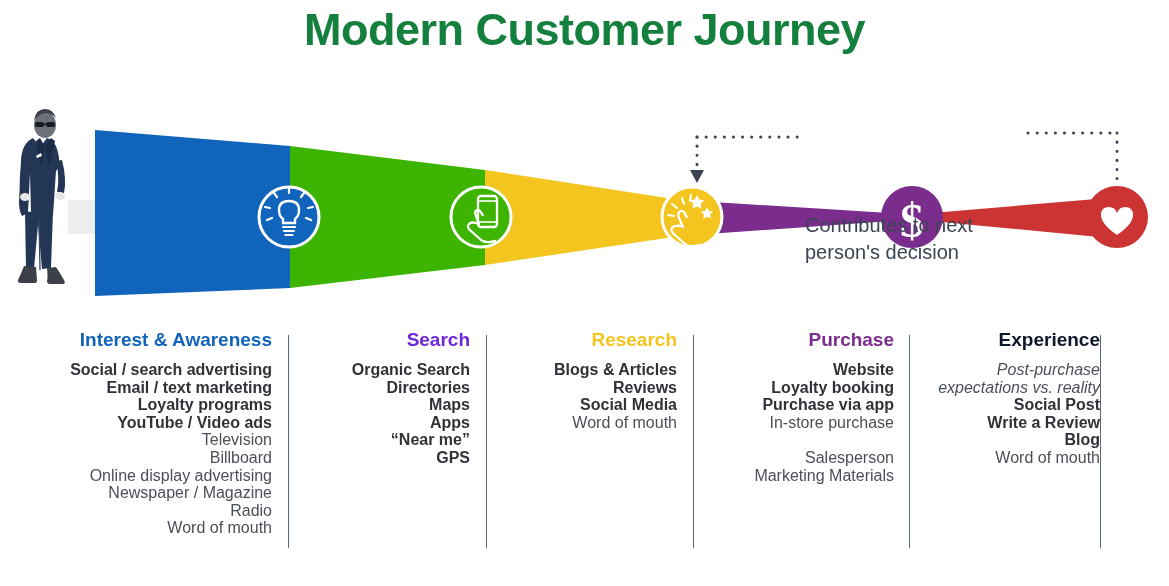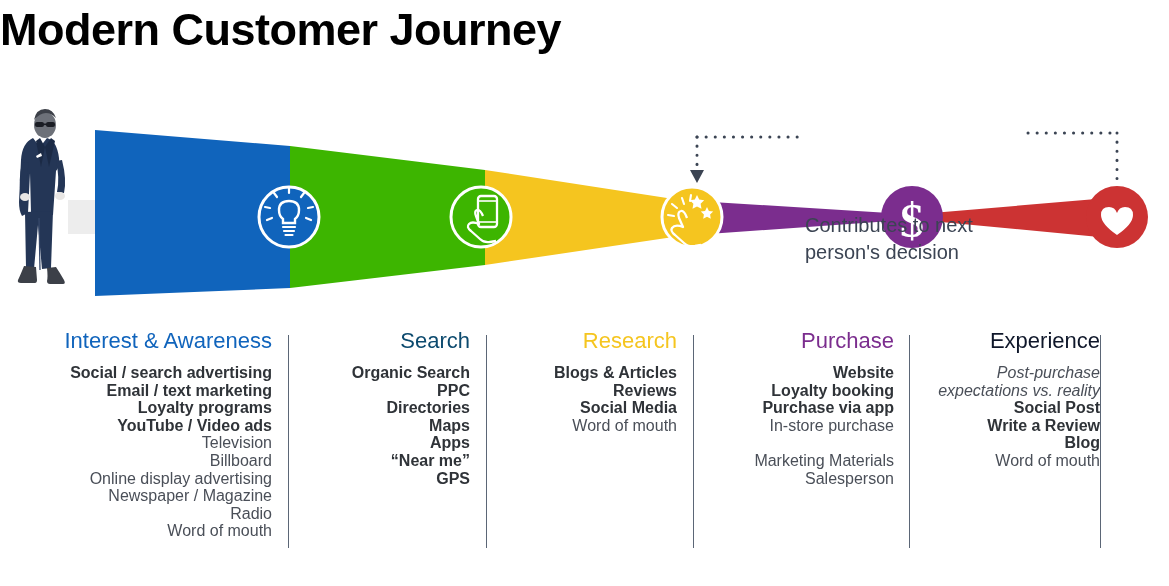--- a/index.html
+++ b/index.html
@@ -8,23 +8,24 @@
     background:#ffffff;
     font-family:"Liberation Sans", sans-serif;
     color:#3b3f46;
     overflow:hidden;
     position:relative;
   }
 
   
   .title{
     position:absolute;left:0;top:4px;width:1169px;
+    text-align:center;
     font-size:45px;font-weight:bold;
     letter-spacing:-0.5px;
-    color:#000000;
+    color:#15803d;
     white-space:nowrap;
   }
 
   
   .stage{position:absolute;left:0;top:100px;width:1169px;height:220px;}
   .stage svg{position:absolute;left:0;top:0;}
 
   .funnel-label{
     position:absolute;
     color:#ffffff;
@@ -45,21 +46,21 @@
     color:#3b4453;
   }
 
   
   .cols{position:absolute;left:0;top:330px;width:1169px;height:256px;}
   .col{
     position:absolute;top:0;
     text-align:right;
   }
   .col-head{
-    font-size:22px;font-weight:normal;line-height:1;
+    font-size:19px;font-weight:bold;line-height:1;
     margin:0 0 12px 0;
     white-space:nowrap;
   }
   .col-items{font-size:16px;line-height:17.6px;color:#4a4f58;}
   .col-items .it{white-space:nowrap;}
   .col-items .b{font-weight:bold;color:#2f3338;}
   .col-items .i{font-style:italic;}
   .col-items .sp{height:17.6px;}
 
   .divider{
@@ -214,24 +215,23 @@
         <div class="it b">YouTube / Video ads</div>
         <div class="it">Television</div>
         <div class="it">Billboard</div>
         <div class="it">Online display advertising</div>
         <div class="it">Newspaper / Magazine</div>
         <div class="it">Radio</div>
         <div class="it">Word of mouth</div>
       </div>
   </div>
   <div class="col" id="col1">
-    <div class="col-head" style="color: #0c4a6e;">Search</div>
+    <div class="col-head" style="color: #6d28d9;">Search</div>
     <div class="col-items">
         <div class="it b">Organic Search</div>
-        <div class="it b">PPC</div>
         <div class="it b">Directories</div>
         <div class="it b">Maps</div>
         <div class="it b">Apps</div>
         <div class="it b">“Near me”</div>
         <div class="it b">GPS</div>
       </div>
   </div>
   <div class="col" id="col2">
     <div class="col-head" style="color: rgb(245, 197, 31);">Research</div>
     <div class="col-items">
@@ -242,22 +242,22 @@
       </div>
   </div>
   <div class="col" id="col3">
     <div class="col-head" style="color: rgb(123, 45, 142);">Purchase</div>
     <div class="col-items">
         <div class="it b">Website</div>
         <div class="it b">Loyalty booking</div>
         <div class="it b">Purchase via app</div>
         <div class="it">In-store purchase</div>
         <div class="sp"></div>
+        <div class="it">Salesperson</div>
         <div class="it">Marketing Materials</div>
-        <div class="it">Salesperson</div>
       </div>
   </div>
   <div class="col" id="col4">
     <div class="col-head" style="color: #0f172a;">Experience</div>
     <div class="col-items">
         <div class="it i">Post-purchase</div>
         <div class="it i">expectations vs. reality</div>
         <div class="it b">Social Post</div>
         <div class="it b">Write a Review</div>
         <div class="it b">Blog</div>

